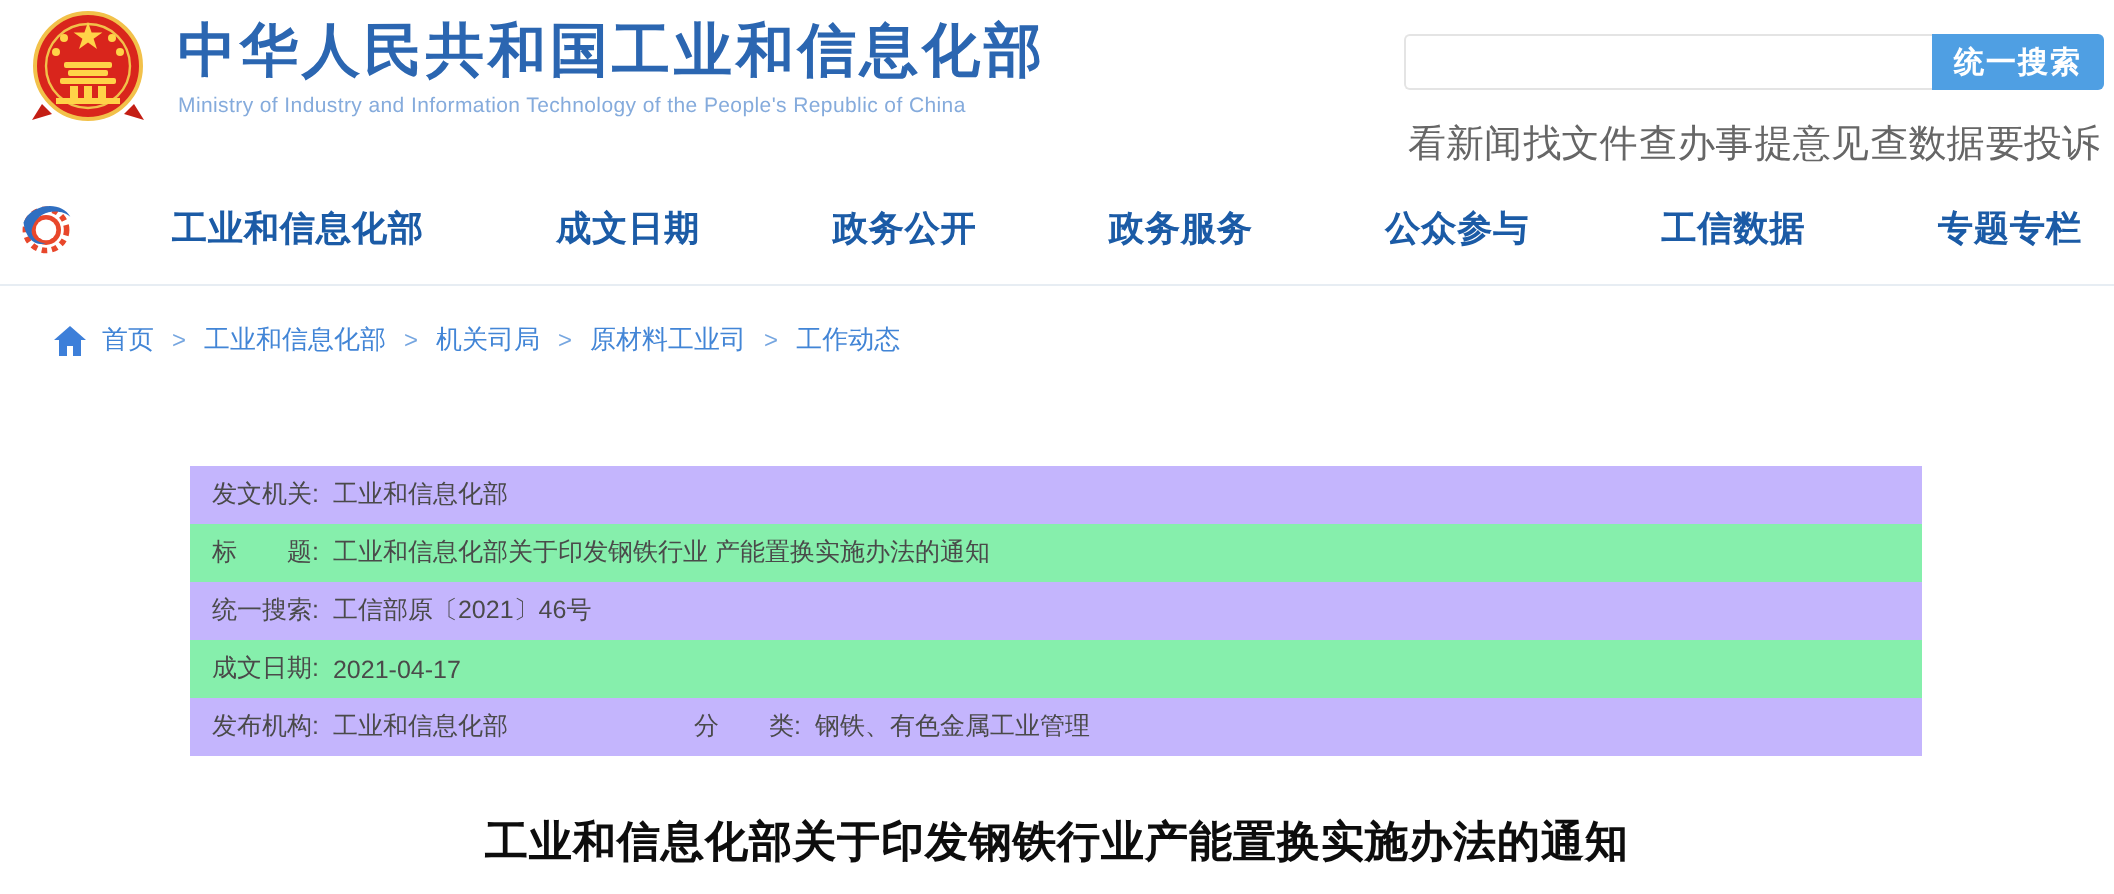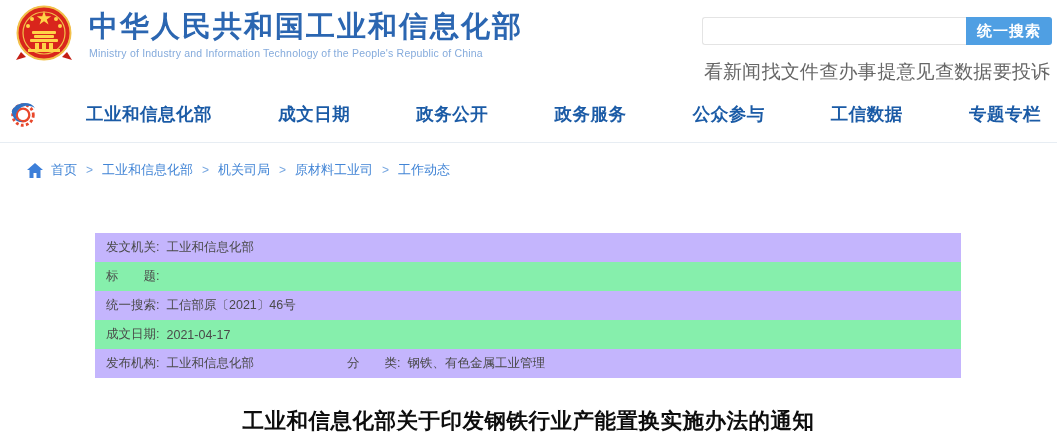--- a/index.html
+++ b/index.html
@@ -170,20 +170,21 @@
   <div class="meta-table">
     <div class="meta-row gray">
       <div class="meta-cell">
         <span class="meta-label">发文机关:</span>
         <span class="meta-value">工业和信息化部</span>
       </div>
     </div>
     <div class="meta-row">
       <div class="meta-cell">
         <span class="meta-label">标　　题:</span>
+        <span class="meta-value">工业和信息化部关于印发钢铁行业 产能置换实施办法的通知</span>
       </div>
     </div>
     <div class="meta-row gray">
       <div class="meta-cell">
         <span class="meta-label">统一搜索:</span>
         <span class="meta-value">工信部原〔2021〕46号</span>
       </div>
     </div>
     <div class="meta-row">
       <div class="meta-cell first">

